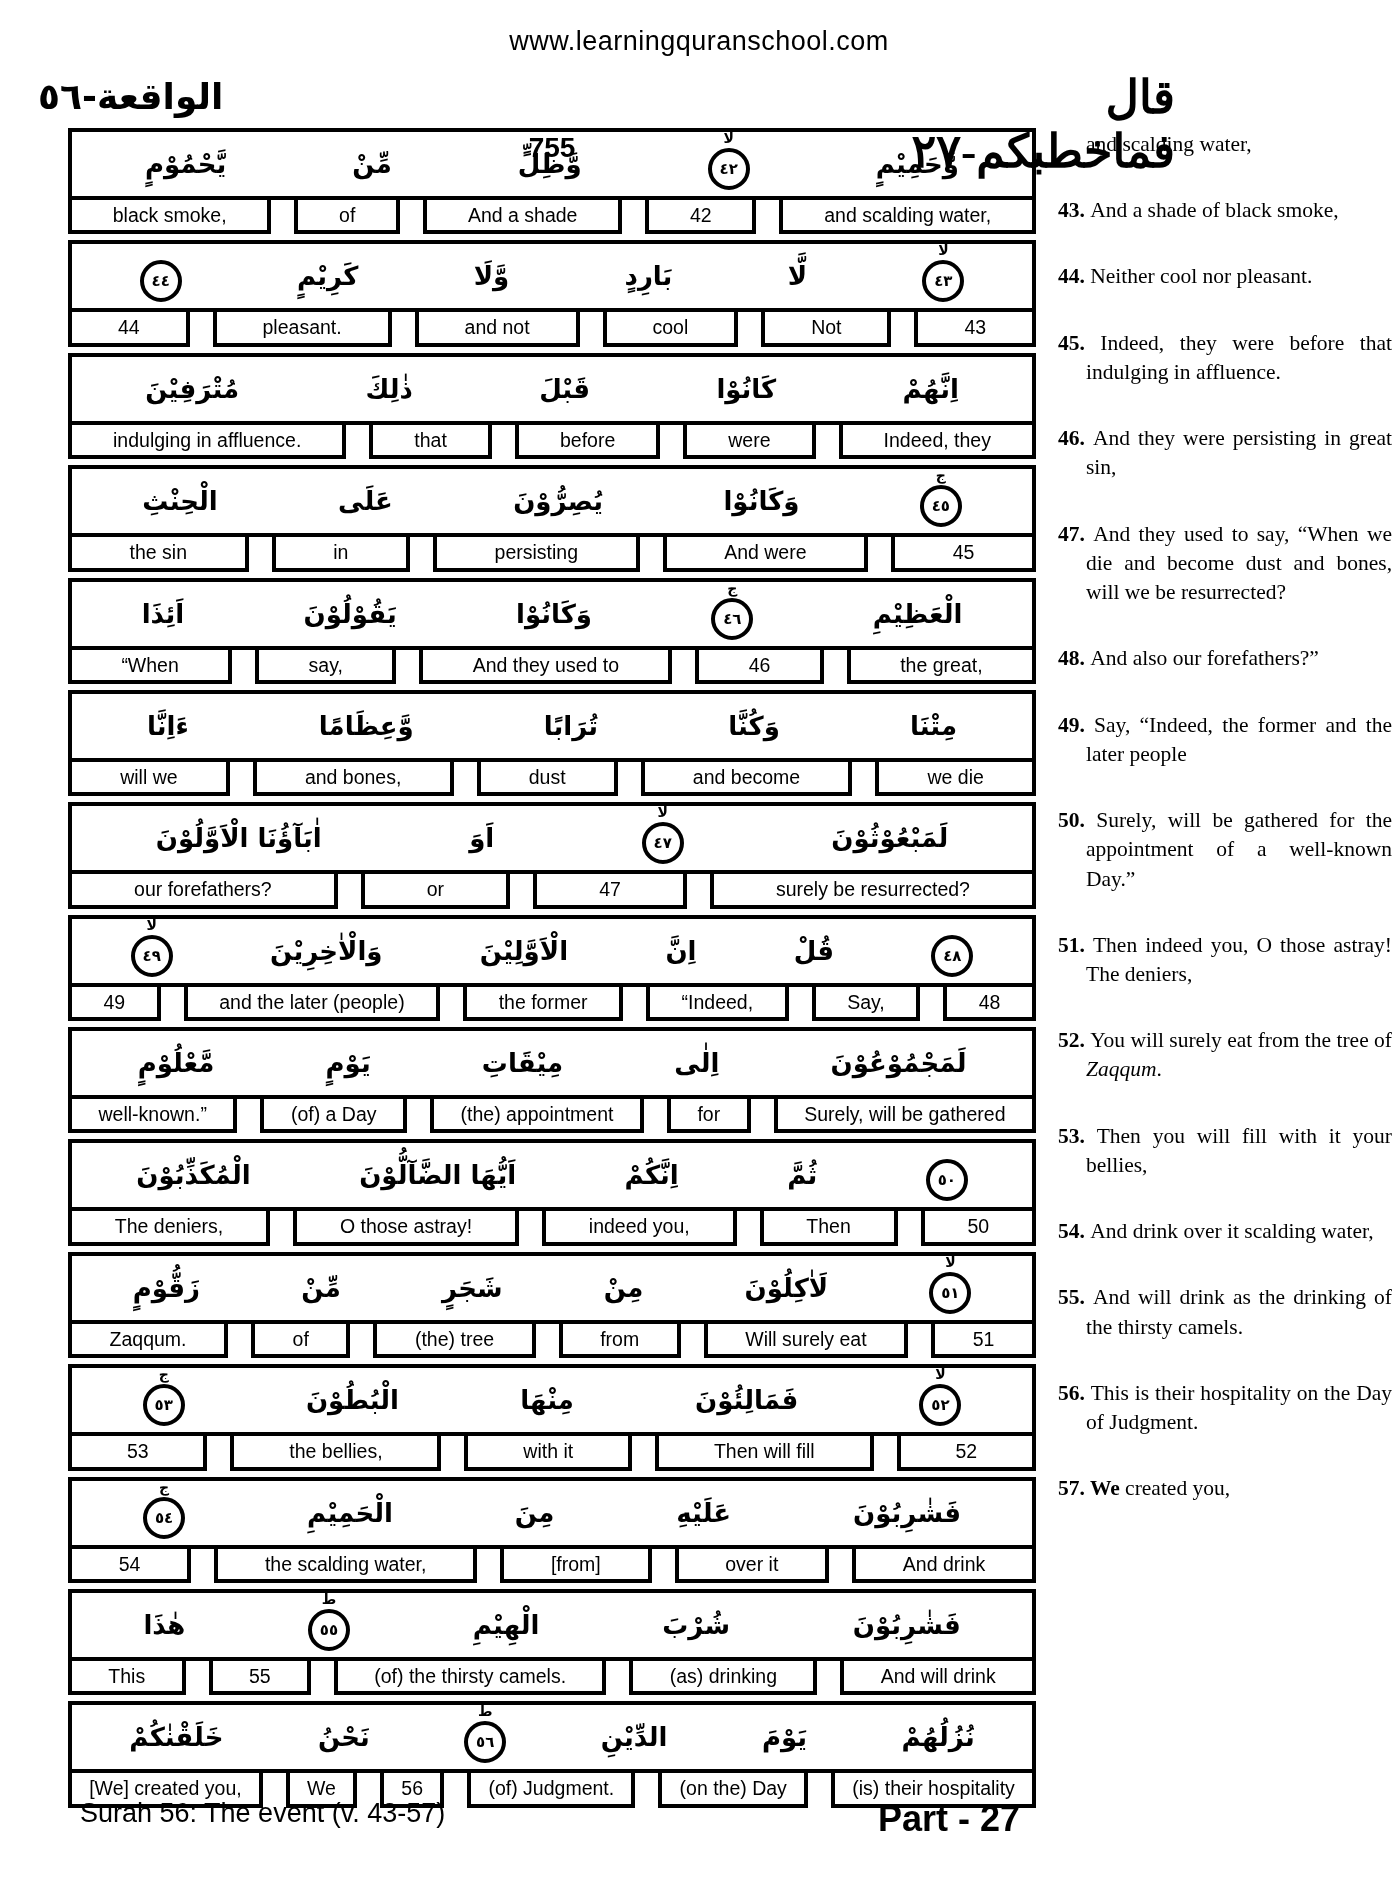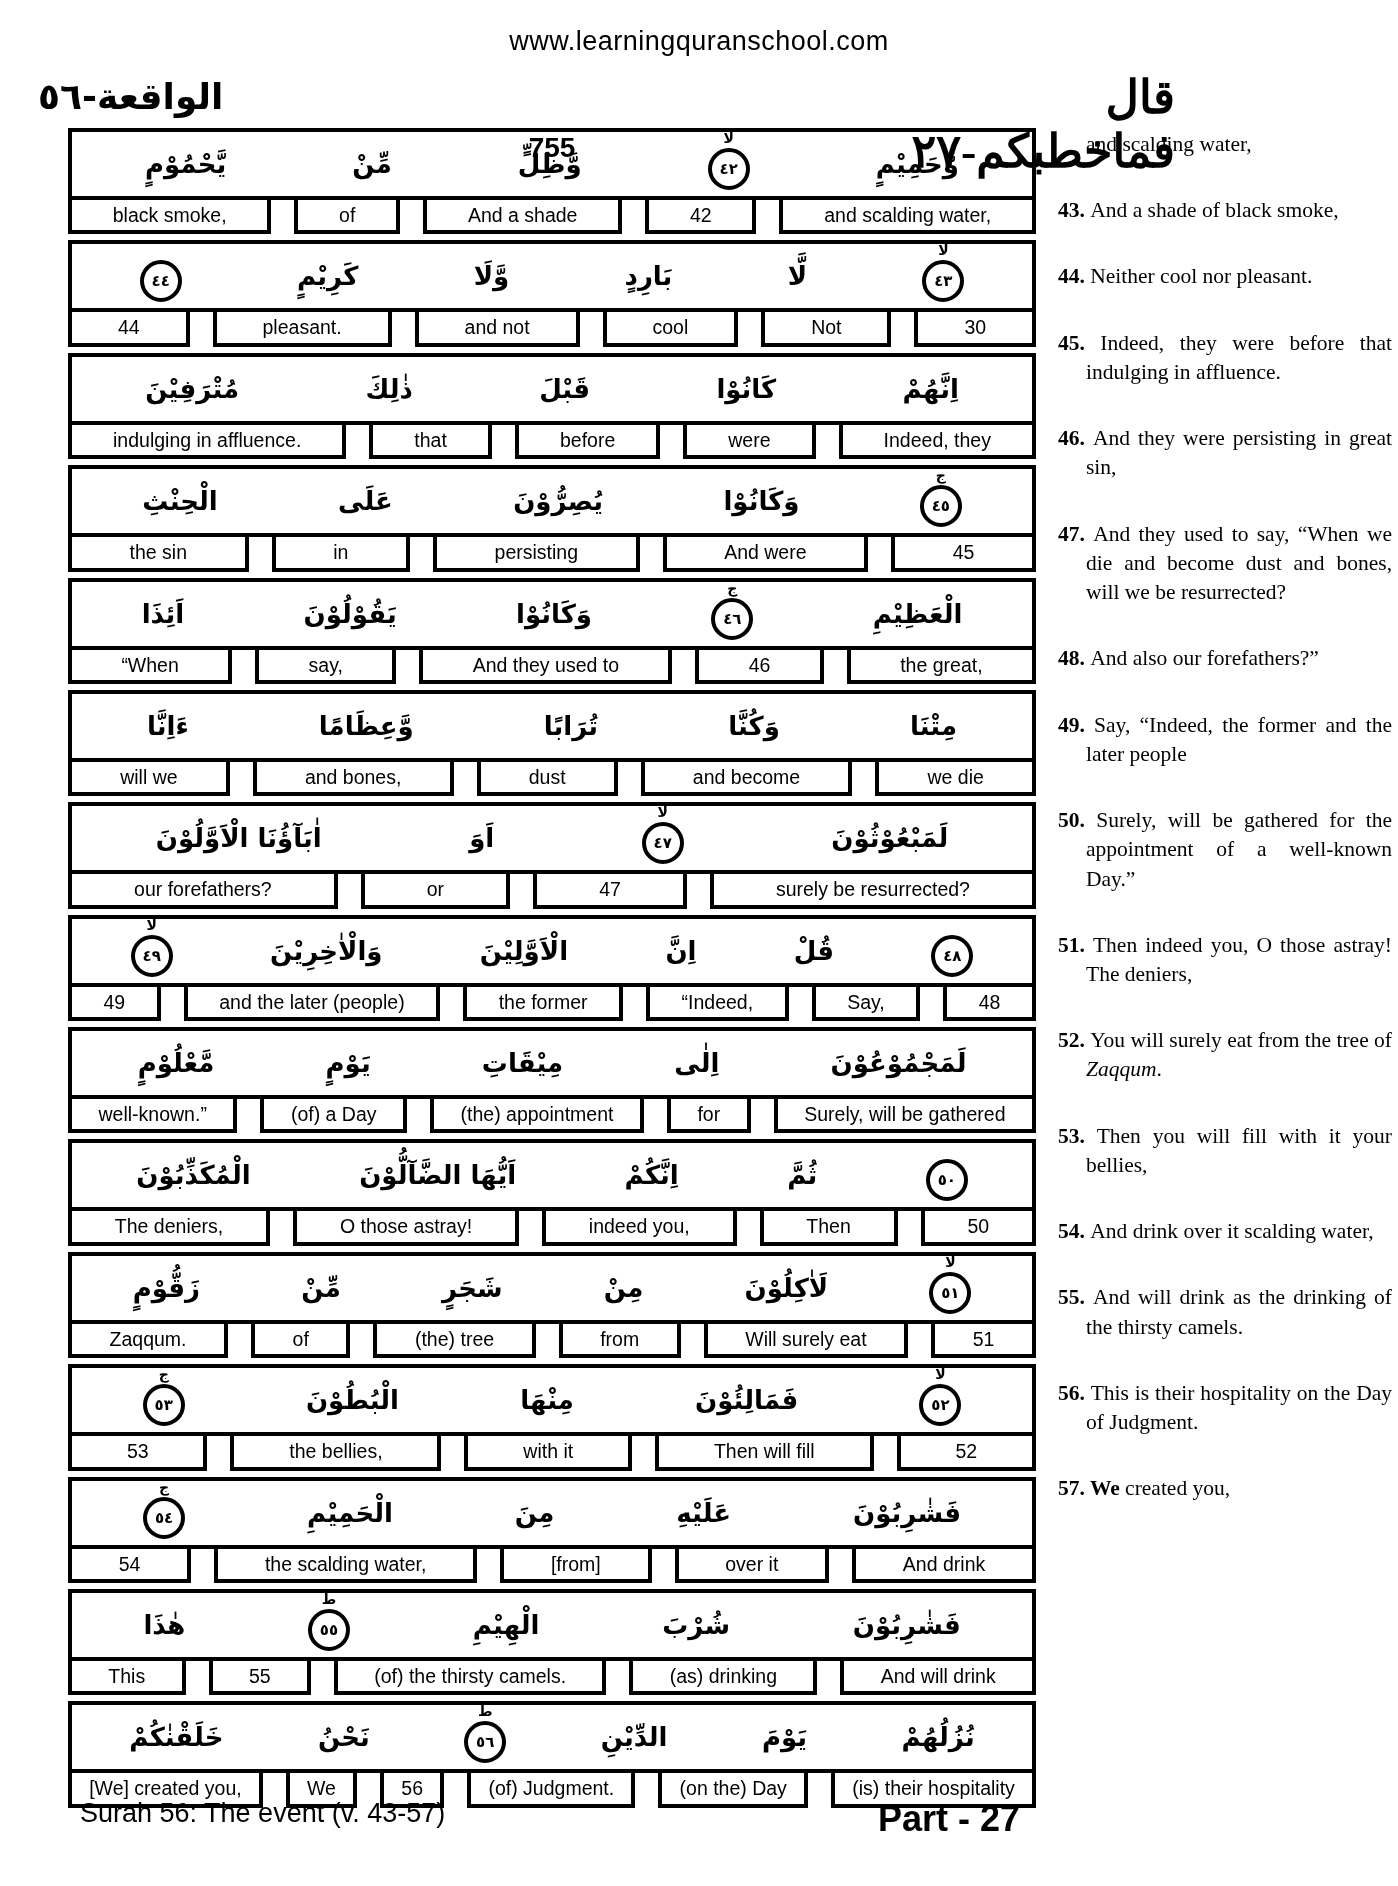--- a/index.html
+++ b/index.html
@@ -82,21 +82,21 @@
         <span class="vcircle">
           <span>٤٤</span>
         </span>
       </div>
       <div class="english-row">
         <span class="ecell">44</span>
         <span class="ecell">pleasant.</span>
         <span class="ecell">and not</span>
         <span class="ecell">cool</span>
         <span class="ecell">Not</span>
-        <span class="ecell">30</span>
+        <span class="ecell">43</span>
       </div>
     </div>
     <div class="verse-block">
       <div class="arabic-row">
         <span class="aword">اِنَّهُمْ</span>
         <span class="aword">كَانُوْا</span>
         <span class="aword">قَبْلَ</span>
         <span class="aword">ذٰلِكَ</span>
         <span class="aword">مُتْرَفِيْنَ</span>
       </div>

